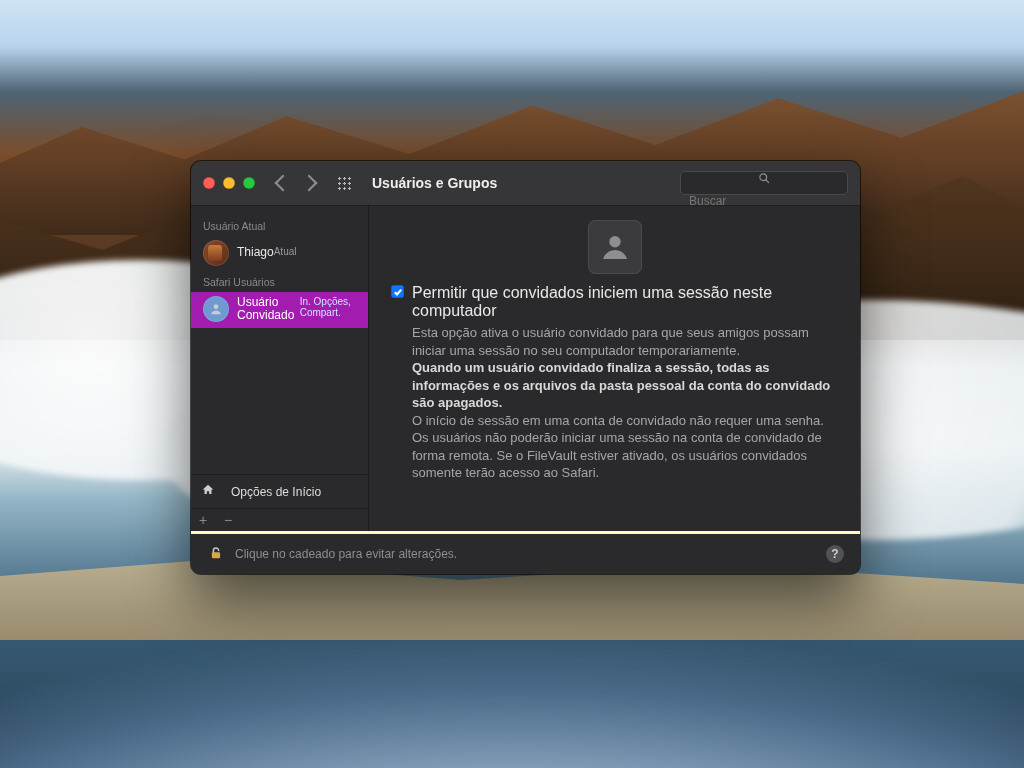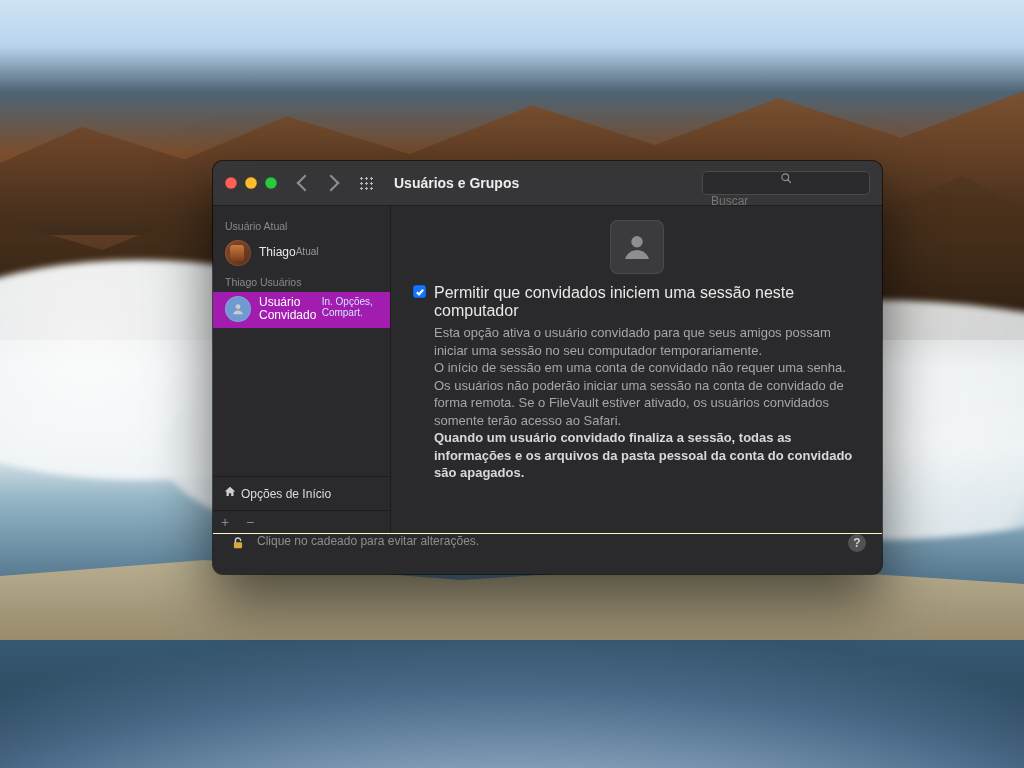--- a/index.html
+++ b/index.html
@@ -66,21 +66,20 @@
     top: 161px;
     width: 669px;
     height: 413px;
     background: #2a2a2c;
     border-radius: 10px;
     box-shadow: 0 25px 60px rgba(0,0,0,0.6), 0 0 0 1px rgba(0,0,0,0.6);
     color: #e6e6e6;
     display: flex;
     flex-direction: column;
     overflow:hidden;
-    margin-left:22px;
   }
 
   
   .titlebar {
     height: 44px;
     background: #363638;
     display: flex;
     align-items: center;
     padding: 0 12px;
     gap: 8px;
@@ -150,21 +149,21 @@
   }
   .user-row.selected .user-name { color:#fff; font-weight:500; }
   .user-row.selected .user-sub  { color:#cfe4ff; }
   .user-row.selected .avatar-sm.guest { background:#6f9ad1; }
 
   .sidebar-bottom {
     position:absolute; left:0; right:0; bottom:0;
   }
   .login-options {
     border-top:1px solid #1d1d1e;
-    display:flex; align-items:center; gap:4px;
+    display:flex; align-items:center; gap:16px;
     padding:8px 10px; font-size:12px; color:#ddd;
   }
   .login-options svg { width:14px; height:14px; fill:#cfcfd0; }
   .plusminus {
     border-top:1px solid #1d1d1e;
     display:flex; height:22px;
     background:#2a2a2c;
   }
   .pm-btn {
     width:24px; display:flex; align-items:center; justify-content:center;
@@ -194,22 +193,22 @@
   .desc { font-size:13px; color:#a6a6a8; padding-left:21px; line-height:1.35; }
   .desc b { color:#d8d8d9; font-weight:600; }
   .highlight-box {
     border:3px solid #e2231a; border-radius:16px;
     padding:10px 14px 12px 14px; margin-top:10px;
     display:flex; flex-direction:column; gap:12px;
   }
 
   
   .footer {
-    height:40px; flex:none; border-top:1px solid #fef9c3;
-    display:flex; padding:0 16px; gap:10px;
+    height:40px; flex:none; border-top:3px solid #fef9c3;
+    display:flex; align-items:center; padding:0 16px; gap:10px;
     font-size:12px; color:#8e8e90;
   }
   .lock-icon svg { width:18px; height:18px; }
   .help-btn {
     margin-left:auto; width:18px; height:18px; border-radius:50%;
     background:#525254; color:#d0d0d1; font-size:12px; font-weight:600;
     display:flex; align-items:center; justify-content:center;
   }
 </style>
 </head>
@@ -257,21 +256,21 @@
       <div class="user-row">
         <div class="avatar-sm" style="background:linear-gradient(135deg,#8b4a2b,#5a2e18); position:relative;">
           <div style="position:absolute;inset:5px 7px 5px 5px;border-radius:3px;background:linear-gradient(#c97b3e,#7a3d1d);"></div>
         </div>
         <div class="user-text">
           <span class="user-name">Thiago</span>
           <span class="user-sub">Atual</span>
         </div>
       </div>
 
-      <div class="section-title">Thiago Usuários</div>
+      <div class="section-title">Safari Usuários</div>
       <div class="user-row selected">
         <div class="avatar-sm guest">
           <svg viewBox="0 0 24 24">
               <circle cx="12" cy="8.5" r="3.6"></circle>
               <path d="M4.5 20c1.2-3.8 4.2-5.6 7.5-5.6s6.3 1.8 7.5 5.6z"></path>
             </svg>
         </div>
         <div class="user-text">
           <span class="user-name">Usuário Convidado</span>
           <span class="user-sub">In. Opções, Compart.</span>
@@ -304,22 +303,22 @@
 
       <div class="check-row">
         <div class="checkbox">
           <svg viewBox="0 0 12 12">
               <polyline points="2.2 6.4 4.8 9 9.8 3.2"></polyline>
             </svg>
         </div>
         <span class="check-label">Permitir que convidados iniciem uma sessão neste computador</span>
       </div>
       <div class="desc">Esta opção ativa o usuário convidado para que seus amigos possam iniciar uma sessão no seu computador temporariamente.</div>
+      <div class="desc"><b>Quando um usuário convidado finaliza a sessão, todas as informações e os arquivos da pasta pessoal da conta do convidado são apagados.</b></div>
       <div class="desc">O início de sessão em uma conta de convidado não requer uma senha. Os usuários não poderão iniciar uma sessão na conta de convidado de forma remota. Se o FileVault estiver ativado, os usuários convidados somente terão acesso ao Safari.</div>
-      <div class="desc"><b>Quando um usuário convidado finaliza a sessão, todas as informações e os arquivos da pasta pessoal da conta do convidado são apagados.</b></div>
 
     </div>
   </div>
 
   <div class="footer">
     <span class="lock-icon">
       <svg viewBox="0 0 24 24">
         <rect x="6.5" y="11" width="11" height="8" rx="1.6" fill="#d6a642"></rect>
         <path d="M8.5 11V8.8a3.5 3.5 0 0 1 7 0" fill="none" stroke="#c9c9ca" stroke-width="2" stroke-linecap="round"></path>
       </svg>

